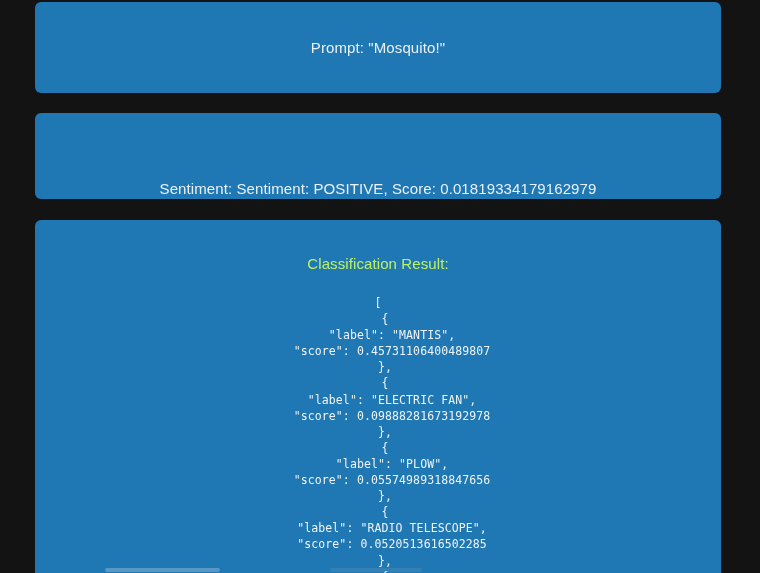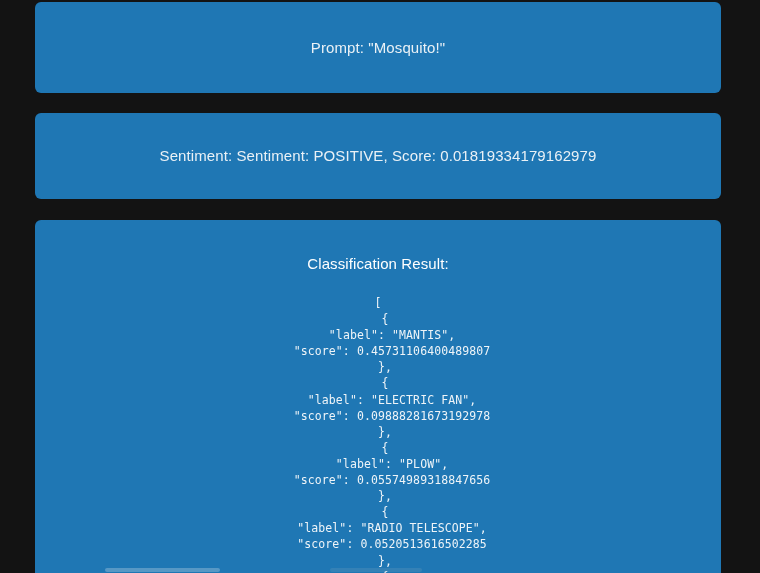--- a/index.html
+++ b/index.html
@@ -56,42 +56,42 @@
     margin-bottom: 20px;
     display: flex;
     align-items: center;
     justify-content: center;
   }
 
   .panel-sentiment {
     height: 86px;
     margin-bottom: 21px;
     display: flex;
-    align-items: center;
+    align-items: flex-end;
     justify-content: center;
   }
 
   .panel-classification {
     min-height: 353px;
     padding: 34px 0 0 0;
   }
 
   .panel-text {
     font-size: 15px;
     line-height: 20px;
     font-weight: 400;
     letter-spacing: 0.1px;
     color: #eaf1f6;
     padding: 0 18px;
   }
 
   .panel-heading {
     font-size: 15px;
     line-height: 20px;
-    color: #ffffff;
+    color: #bef264;
     margin: 0 0 21px 0;
     font-weight: 400;
     letter-spacing: 0.1px;
   }
 
   
   .json-block {
     font-family: "DejaVu Sans Mono", "Liberation Mono", monospace;
     font-size: 11.5px;
     line-height: 16.1px;

